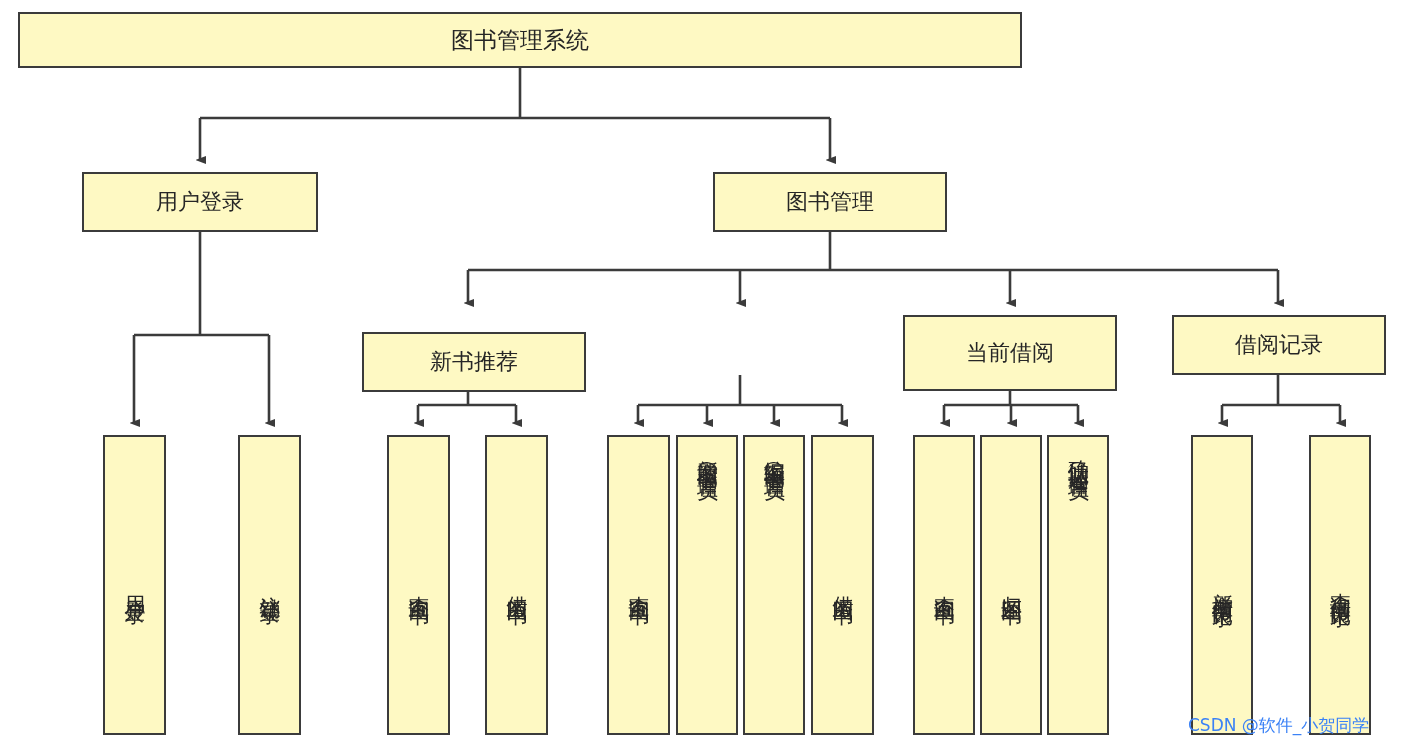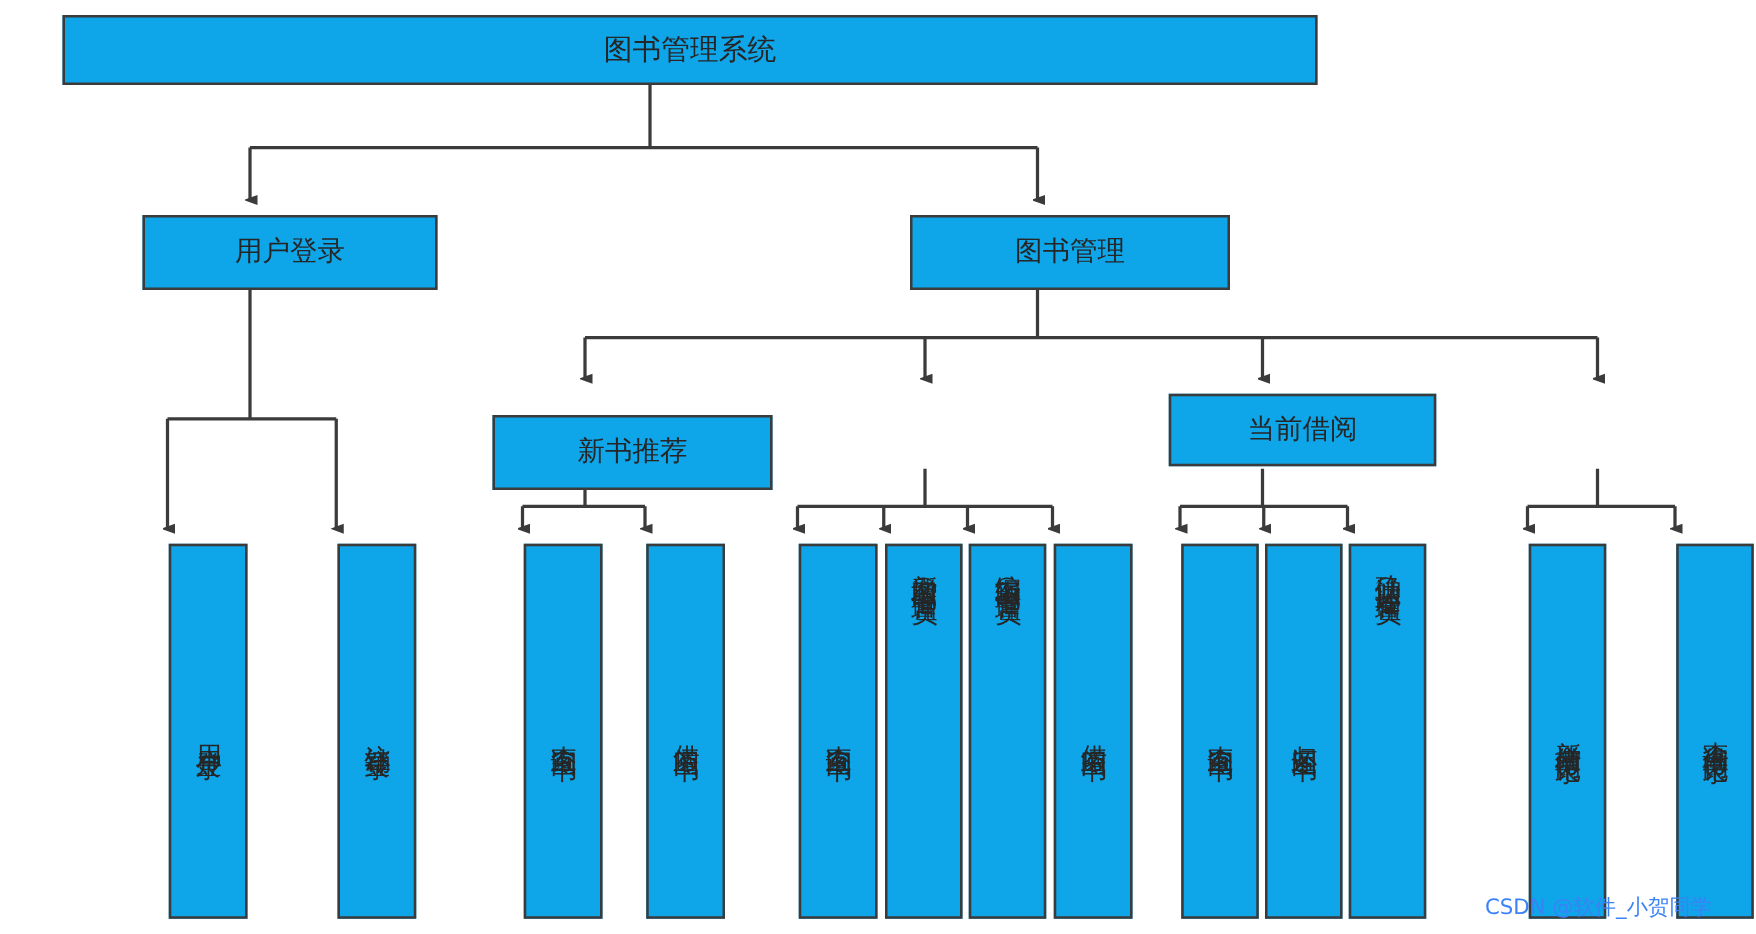--- a/index.html
+++ b/index.html
@@ -20,26 +20,25 @@
     left: 0;
     top: 0;
     width: 1405px;
     height: 747px;
     pointer-events: none;
   }
   .node {
     position: absolute;
     box-sizing: border-box;
     border: 2px solid #3b3b3b;
-    background: #0ea5e9;
+    background: #fef9c3;
     display: flex;
     align-items: center;
     justify-content: center;
     color: #262626;
-    margin-left: 32px;
   }
   .node-label {
     display: block;
     text-align: center;
     line-height: 1.15;
     white-space: nowrap;
   }
   
   .node.horiz .node-label {
     font-size: 22px;
@@ -131,29 +130,32 @@
     </g>
   </svg>
 
   <div class="node horiz root" style="left:18px; top:12px; width:1004px; height:56px;">
     <span class="node-label">图书管理系统</span>
   </div>
 
   <div class="node horiz" style="left:82px; top:172px; width:236px; height:60px;">
     <span class="node-label">用户登录</span>
   </div>
-  <div class="node horiz" style="left:696px; top:172px; width:256px; height:60px;">
+  <div class="node horiz" style="left:713px; top:172px; width:234px; height:60px;">
     <span class="node-label">图书管理</span>
   </div>
 
   <div class="node horiz" style="left:362px; top:332px; width:224px; height:60px;">
     <span class="node-label">新书推荐</span>
   </div>
-  <div class="node horiz" style="left:903px; top:315px; width:214px; height:58px;">
+  <div class="node horiz" style="left:903px; top:315px; width:214px; height:76px;">
     <span class="node-label">当前借阅</span>
+  </div>
+  <div class="node horiz" style="left:1172px; top:315px; width:214px; height:60px;">
+    <span class="node-label">借阅记录</span>
   </div>
 
   <div class="node vert centered" style="left:103px; top:435px; width:63px; height:300px;">
     <span class="node-label">用户登录</span>
   </div>
   <div class="node vert centered" style="left:238px; top:435px; width:63px; height:300px;">
     <span class="node-label">注销登录</span>
   </div>
 
   <div class="node vert centered" style="left:387px; top:435px; width:63px; height:300px;">

